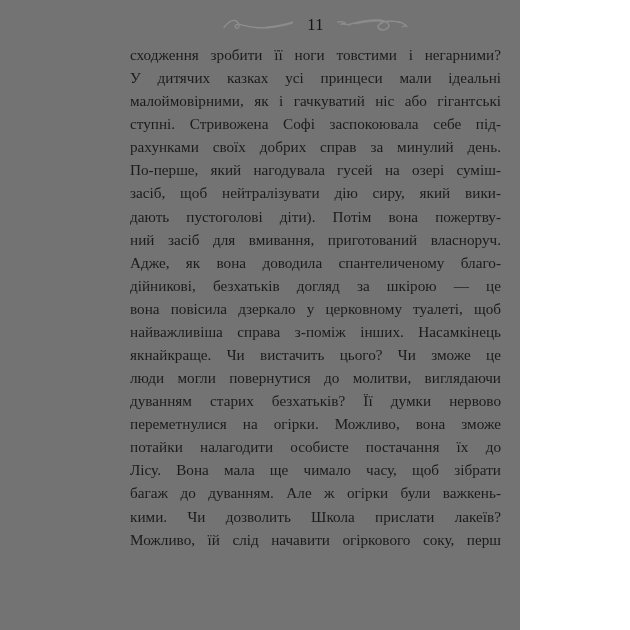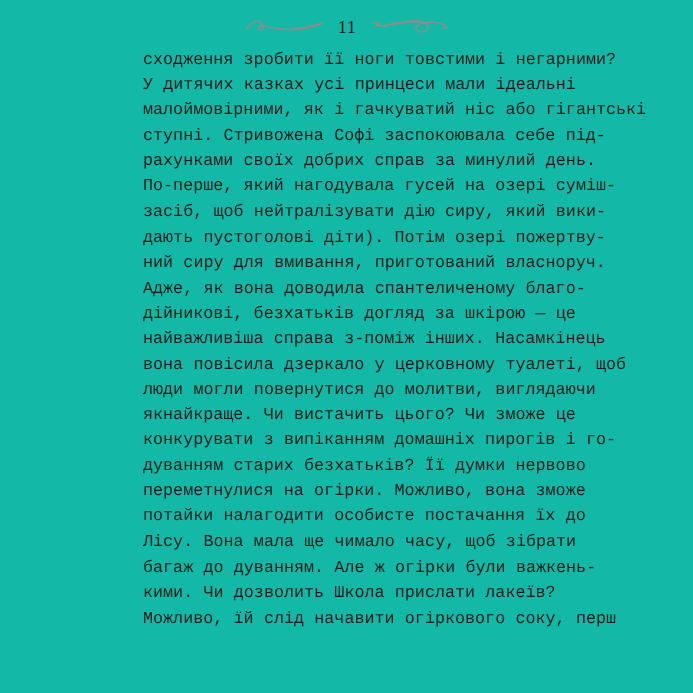--- a/index.html
+++ b/index.html
@@ -11,23 +11,23 @@
   body {
     width: 630px;
     height: 630px;
     overflow: hidden;
     font-family: "Liberation Serif", "DejaVu Serif", serif;
     color: #1a1a1a;
   }
 
   #page {
     position: relative;
-    width: 630px;
+    width: 520px;
     height: 630px;
-    background: #14b8a6;
+    background: #737373;
   }
 
   
   #header {
     position: absolute;
     top: 9px;
     left: 0;
     width: 630px;
     height: 34px;
     display: flex;
@@ -75,21 +75,20 @@
 
   
   .para::first-letter { }
 
   
   .jline {
     display: block;
     text-align: justify;
     text-align-last: justify;
     white-space: nowrap;
-    font-family: Liberation Mono, monospace;
   }
 </style>
 </head>
 <body>
 
 <div id="page">
 
   <div id="header">
 
     <span class="flourish left">
@@ -115,29 +114,28 @@
   <div id="textblock">
 
     <p class="para" id="p1">
         <span class="jline">сходження зробити її ноги товстими і негарними?</span>
         <span class="jline">У дитячих казках усі принцеси мали ідеальні</span>
         <span class="jline">малоймовірними, як і гачкуватий ніс або гігантські</span>
         <span class="jline">ступні. Стривожена Софі заспокоювала себе під-</span>
         <span class="jline">рахунками своїх добрих справ за минулий день.</span>
         <span class="jline">По-перше, який нагодувала гусей на озері суміш-</span>
         <span class="jline">засіб, щоб нейтралізувати дію сиру, який вики-</span>
-        <span class="jline">дають пустоголові діти). Потім озері пожертву-</span>
-        <span class="jline">ний сиру для вмивання, приготований власноруч.</span>
+        <span class="jline">дають пустоголові діти). Потім вона пожертву-</span>
+        <span class="jline">ний засіб для вмивання, приготований власноруч.</span>
         <span class="jline">Адже, як вона доводила спантеличеному благо-</span>
         <span class="jline">дійникові, безхатьків догляд за шкірою — це</span>
+        <span class="jline">вона повісила дзеркало у церковному туалеті, щоб</span>
         <span class="jline">найважливіша справа з-поміж інших. Насамкінець</span>
-        <span class="jline">вона повісила дзеркало у церковному туалеті, щоб</span>
+        <span class="jline">якнайкраще. Чи вистачить цього? Чи зможе це</span>
         <span class="jline">люди могли повернутися до молитви, виглядаючи</span>
-        <span class="jline">якнайкраще. Чи вистачить цього? Чи зможе це</span>
-        <span class="jline">конкурувати з випіканням домашніх пирогів і го-</span>
         <span class="jline">дуванням старих безхатьків? Її думки нервово</span>
         <span class="jline">переметнулися на огірки. Можливо, вона зможе</span>
         <span class="jline">потайки налагодити особисте постачання їх до</span>
         <span class="jline">Лісу. Вона мала ще чимало часу, щоб зібрати</span>
         <span class="jline">багаж до дуванням. Але ж огірки були важкень-</span>
         <span class="jline">кими. Чи дозволить Школа прислати лакеїв?</span>
         <span class="jline">Можливо, їй слід начавити огіркового соку, перш</span>
       </p>
 
   </div>

